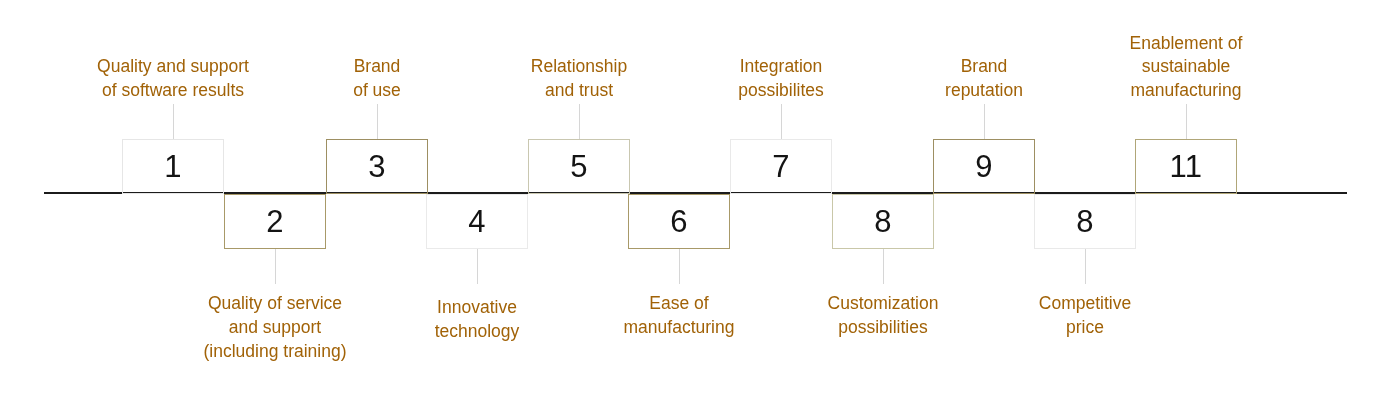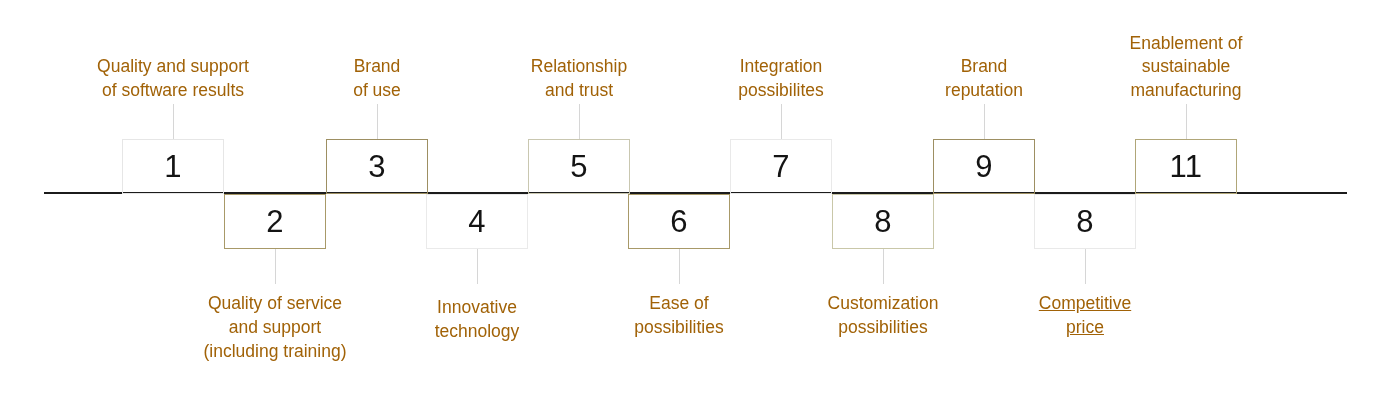--- a/index.html
+++ b/index.html
@@ -120,21 +120,21 @@
       <div class="rank-box below" style="left: 426px; border-color: rgb(234, 234, 234);">
         <span class="rank-num">4</span>
       </div>
       <div class="label top" style="left: 579px; bottom: 297px;">Relationship
 and trust</div>
       <div class="stem up" style="left: 579px;"></div>
       <div class="rank-box above" style="left: 528px; border-color: rgb(201, 199, 176);">
         <span class="rank-num">5</span>
       </div>
       <div class="label bottom" style="left: 679px; top: 292px;">Ease of
-possibilities</div>
+manufacturing</div>
       <div class="stem down" style="left: 679px;"></div>
       <div class="rank-box below" style="left: 628px; border-color: rgb(168, 153, 104);">
         <span class="rank-num">6</span>
       </div>
       <div class="label top" style="left: 781px; bottom: 297px;">Integration
 possibilites</div>
       <div class="stem up" style="left: 781px;"></div>
       <div class="rank-box above" style="left: 730px; border-color: rgb(233, 233, 233);">
         <span class="rank-num">7</span>
       </div>
@@ -143,21 +143,21 @@
       <div class="stem down" style="left: 883px;"></div>
       <div class="rank-box below" style="left: 832px; border-color: rgb(201, 199, 168);">
         <span class="rank-num">8</span>
       </div>
       <div class="label top" style="left: 984px; bottom: 297px;">Brand
 reputation</div>
       <div class="stem up" style="left: 984px;"></div>
       <div class="rank-box above" style="left: 933px; border-color: rgb(157, 143, 98);">
         <span class="rank-num">9</span>
       </div>
-      <div class="label bottom" style="left: 1085px; top: 292px; text-decoration: underline;">Competitive
+      <div class="label bottom" style="left: 1085px; top: 292px;">Competitive
 price</div>
       <div class="stem down" style="left: 1085px;"></div>
       <div class="rank-box below" style="left: 1034px; border-color: rgb(233, 233, 233);">
         <span class="rank-num">8</span>
       </div>
       <div class="label top" style="left: 1186px; bottom: 297px;">Enablement of
 sustainable
 manufacturing</div>
       <div class="stem up" style="left: 1186px;"></div>
       <div class="rank-box above" style="left: 1135px; border-color: rgb(176, 166, 120);">

